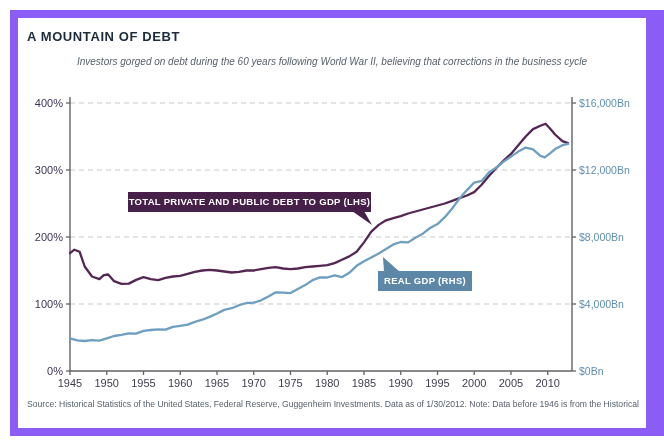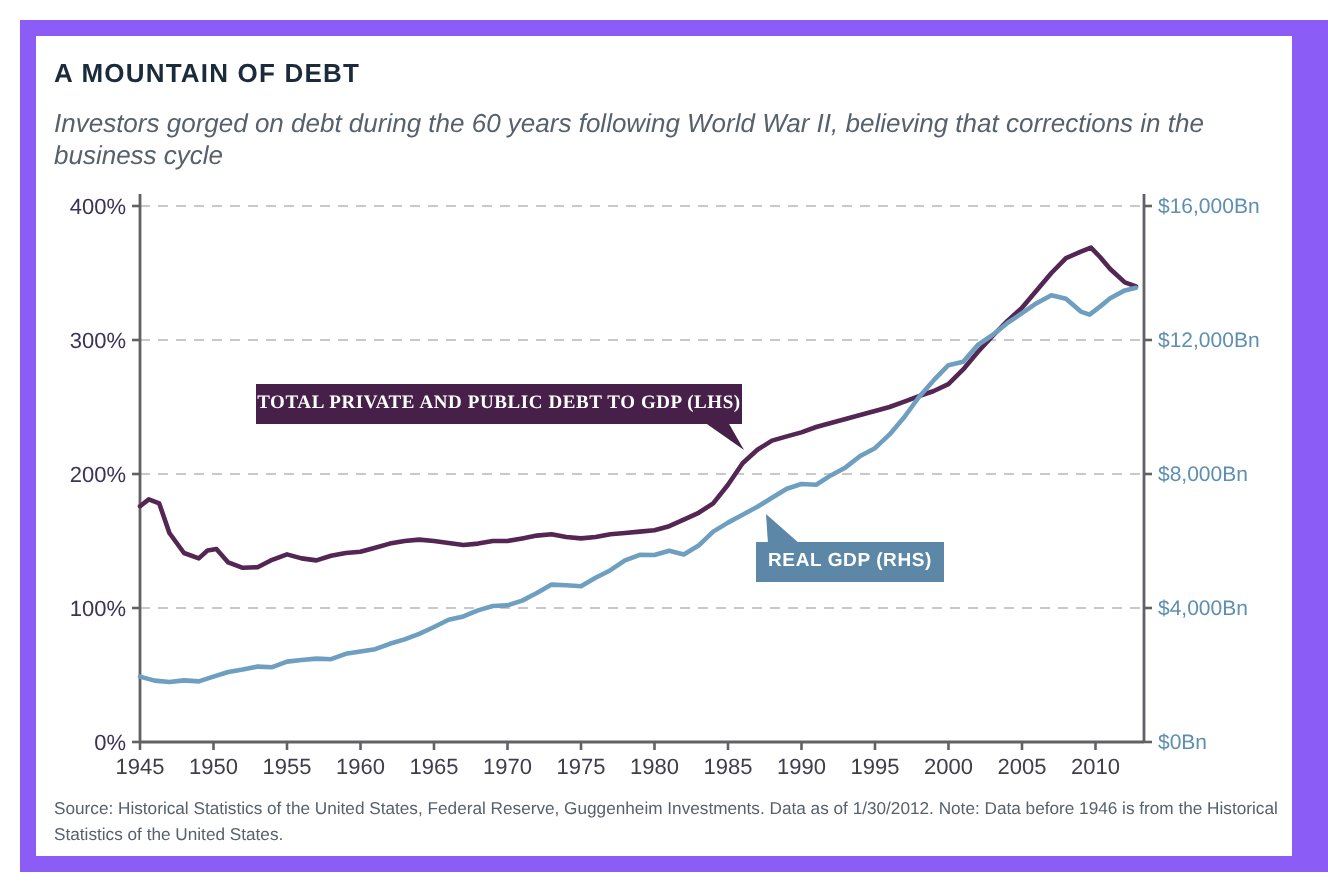--- a/index.html
+++ b/index.html
@@ -7,22 +7,22 @@
     width:664px;height:445px;position:relative;overflow:hidden;background:#ffffff;
     font-family:"Liberation Sans",sans-serif;
   }
   .frame{position:absolute;left:10px;top:10px;width:644px;height:426px;background:#8b5cf6;padding-left:23px;}
   .card{position:absolute;left:8px;top:8px;width:628px;height:410px;background:#ffffff;}
   .title{
     position:absolute;left:9px;top:11px;font-size:13px;font-weight:bold;
     letter-spacing:0.6px;color:#1c2b3c;
   }
   .subtitle{
-    position:absolute;left:9px;top:36px;width:610px;font-size:13px;font-style:italic;
-    color:#57616b;line-height:15.5px;
+    position:absolute;left:9px;top:36px;width:610px;font-size:10px;font-style:italic;
+    color:#57616b;line-height:15.5px;text-align:center;
   }
   .chart-svg{position:absolute;left:0px;top:77px;width:628px;height:300px;}
   .series-label{
     position:absolute;height:20px;line-height:20px;text-align:center;
     color:#ffffff;font-size:9.5px;font-weight:bold;letter-spacing:0.3px;white-space:nowrap;
   }
   .debt-label{left:110px;top:174px;width:243px;}
   .gdp-label{left:360px;top:253px;width:94px;}
   .source{
     position:absolute;left:9px;top:380px;width:612px;font-size:8.6px;color:#57616b;line-height:12.5px;
@@ -101,23 +101,22 @@
         <line x1="492.99560761347027" y1="276" x2="492.99560761347027" y2="280" class="tick"></line>
         <text x="492.99560761347027" y="292" text-anchor="middle" class="lblX">2005</text>
         <line x1="529.7452415812595" y1="276" x2="529.7452415812595" y2="280" class="tick"></line>
         <text x="529.7452415812595" y="292" text-anchor="middle" class="lblX">2010</text>
         <polyline points="52.0,158.1 56.4,154.7 61.6,156.7 66.7,171.5 74.0,181.5 81.4,184.2 85.8,180.2 90.2,179.5 96.1,186.2 103.4,188.9 110.8,188.6 118.1,184.9 125.5,182.2 132.8,184.2 140.2,185.2 147.5,182.9 154.9,181.5 162.2,180.9 169.6,178.9 176.9,176.8 184.3,175.5 191.6,174.8 199.0,175.5 206.3,176.5 213.7,177.5 221.0,176.8 228.4,175.5 235.7,175.5 243.1,174.2 250.4,172.8 257.8,172.1 265.1,173.5 272.5,174.2 279.8,173.5 287.2,172.1 294.5,171.5 301.9,170.8 309.2,170.1 316.6,168.1 323.9,164.8 331.3,161.4 338.6,156.7 346.0,147.4 353.3,136.6 360.7,129.9 368.0,125.3 375.4,123.2 382.7,121.2 390.1,118.5 397.4,116.5 404.8,114.5 412.1,112.5 419.5,110.5 426.8,108.5 434.2,105.8 441.5,103.1 448.9,100.5 456.2,97.1 463.6,89.7 470.9,81.0 478.3,73.0 485.6,65.6 493.0,58.9 500.3,50.2 507.7,41.5 515.0,34.1 522.4,30.8 527.5,28.8 532.0,33.5 537.1,39.5 544.4,46.2 550.0,48.2" fill="none" stroke="#542653" stroke-width="2.3" stroke-linejoin="round" stroke-linecap="round"></polyline>
         <polyline points="52.0,243.3 59.3,245.3 66.7,246.0 74.0,245.2 81.4,245.7 88.7,243.3 96.1,241.0 103.4,239.8 110.8,238.3 118.1,238.6 125.5,235.8 132.8,235.0 140.2,234.3 147.5,234.6 154.9,231.9 162.2,230.8 169.6,229.6 176.9,226.9 184.3,224.7 191.6,221.9 199.0,218.5 206.3,214.9 213.7,213.2 221.0,210.2 228.4,208.0 235.7,207.7 243.1,205.3 250.4,201.5 257.8,197.3 265.1,197.6 272.5,198.1 279.8,193.9 287.2,190.1 294.5,185.2 301.9,182.4 309.2,182.5 316.6,180.4 323.9,182.2 331.3,177.8 338.6,170.8 346.0,166.3 353.3,162.4 360.7,158.4 368.0,153.9 375.4,149.4 382.7,147.0 390.1,147.4 397.4,142.7 404.8,138.7 412.1,133.0 419.5,129.1 426.8,122.2 434.2,113.5 441.5,103.5 448.9,95.1 456.2,87.6 463.6,85.9 470.9,77.5 478.3,72.5 485.6,66.6 493.0,61.6 500.3,56.6 507.7,52.6 515.0,54.4 522.4,60.8 526.8,62.3 532.0,58.3 537.1,54.1 544.4,50.2 550.0,48.9" fill="none" stroke="#6f9fc0" stroke-width="2.3" stroke-linejoin="round" stroke-linecap="round"></polyline>
         <polygon points="334,116 354,130 346,116" fill="#472049"></polygon>
         <polygon points="365,162 382,177 366,177" fill="#5d87a6"></polygon>
       </svg>
 
-    <div class="series-label debt-label" style="background: rgb(71, 32, 73); font-family: Liberation Serif, serif;">TOTAL PRIVATE AND PUBLIC DEBT TO GDP (LHS)</div>
+    <div class="series-label debt-label" style="background: rgb(71, 32, 73);">TOTAL PRIVATE AND PUBLIC DEBT TO GDP (LHS)</div>
 
     <div class="series-label gdp-label" style="background: rgb(93, 135, 166); text-align: center;">REAL GDP (RHS)</div>
 
     <div class="source">
       <div>Source: Historical Statistics of the United States, Federal Reserve, Guggenheim Investments. Data as of 1/30/2012. Note: Data before 1946 is from the Historical</div>
-      <div>Statistics of the United States.</div>
     </div>
 
   </div>
 </div>
 
 </body></html>

